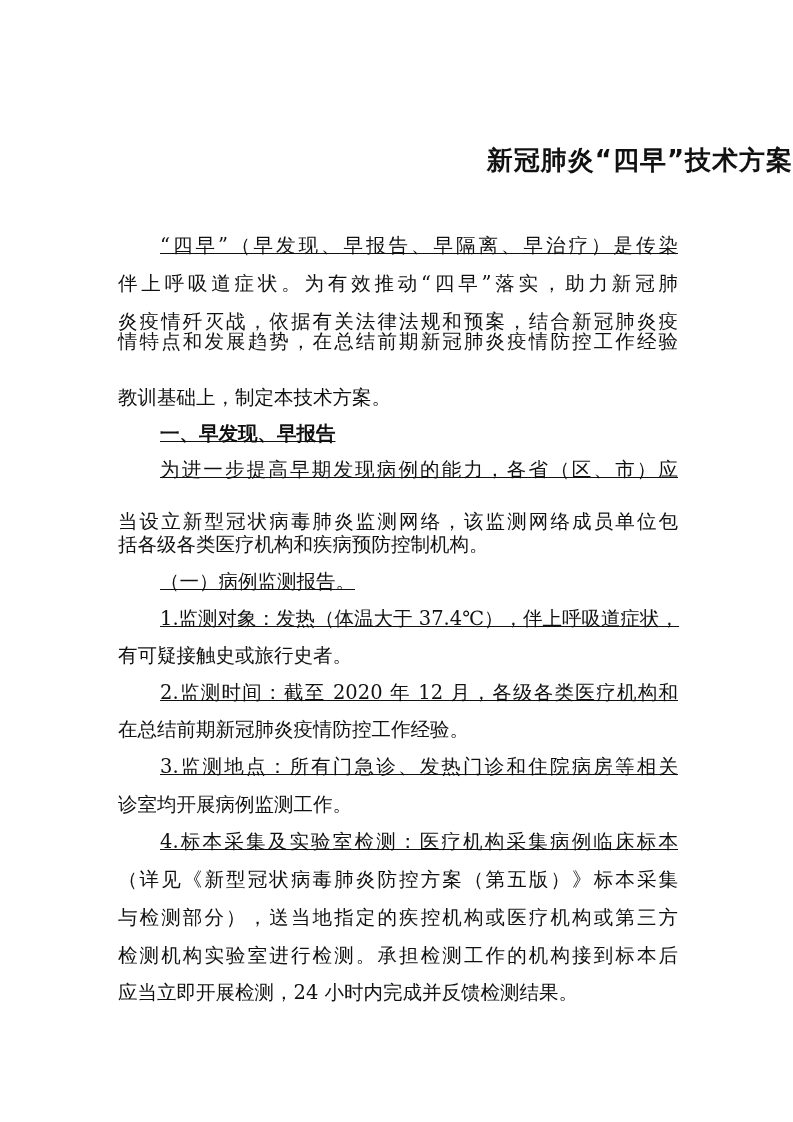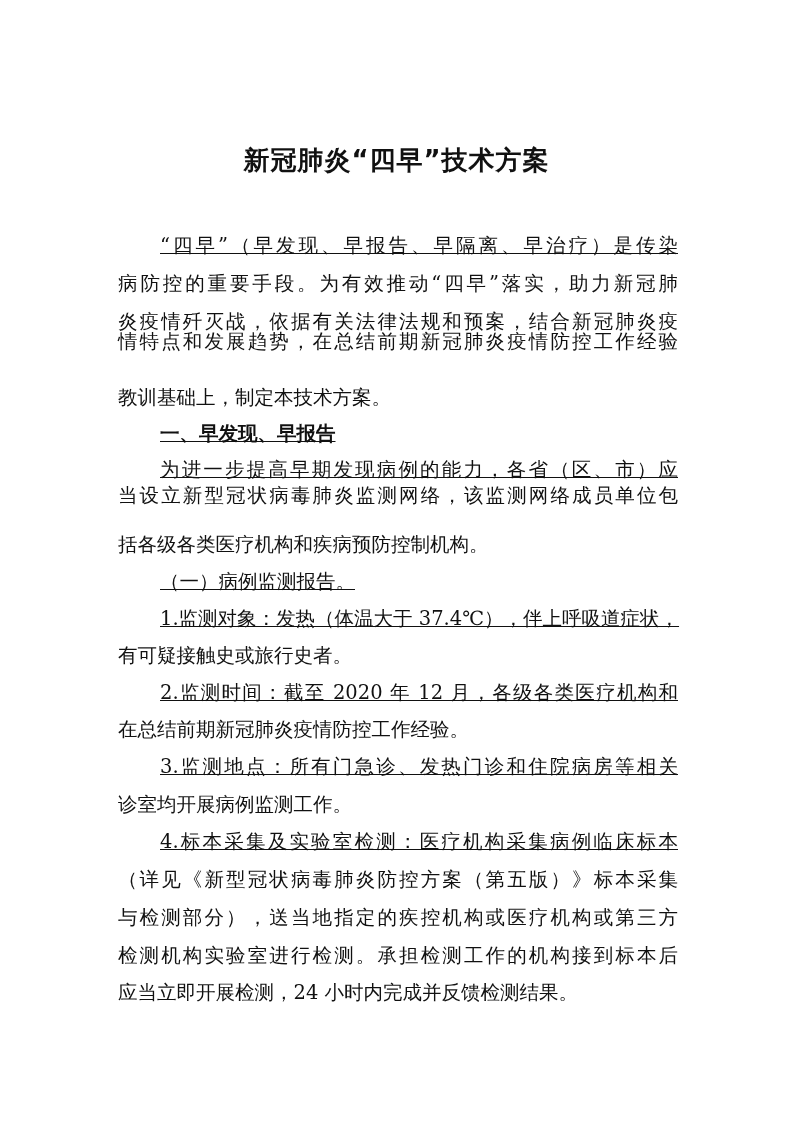--- a/index.html
+++ b/index.html
@@ -1,46 +1,46 @@
 <!DOCTYPE html>
 <html><head>
 <meta charset="utf-8">
 <style>
   html, body { margin:0; padding:0; background:#ffffff; }
   body { width:793px; height:1122px; position:relative; overflow:hidden;
          font-family: "DejaVu Serif", "Liberation Serif", serif; color:#111; }
-  .title { position:absolute; left:0; width:793px; top:142px; text-align:center;
+  .title { position:absolute; left:0; width:793px; top:142px; text-align:right;
            font-family:"DejaVu Sans","Liberation Sans",sans-serif; font-weight:bold;
            font-size:26px; letter-spacing:1px; line-height:36px; }
   .line { position:absolute; left:118px; width:560px; font-size:19.5px; line-height:26px;
           white-space:nowrap; text-align:justify; text-align-last:justify; }
   .line.last { text-align-last:left; }
   .heading { font-family:"DejaVu Sans","Liberation Sans",sans-serif; font-weight:bold;
              text-align-last:left; }
   .indent { left:160px; width:518px;text-decoration:underline; }
 </style>
 </head>
 <body>
 
 <div>
   <div class="title">新冠肺炎“四早”技术方案</div>
 
   <div>
     <div class="line indent" style="top:233px">“四早”（早发现、早报告、早隔离、早治疗）是传染</div>
-    <div class="line" style="top:271px">病防控的重要手段。为有效推动“四早”落实，助力新冠肺</div>
+    <div class="line" style="top:271px">伴上呼吸道症状。为有效推动“四早”落实，助力新冠肺</div>
     <div class="line" style="top:309px">炎疫情歼灭战，依据有关法律法规和预案，结合新冠肺炎疫</div>
     <div class="line" style="top:329px">情特点和发展趋势，在总结前期新冠肺炎疫情防控工作经验</div>
     <div class="line last" style="top:385px">教训基础上，制定本技术方案。</div>
   </div>
 
   <div class="line indent heading" style="top:421px">一、早发现、早报告</div>
 
   <div>
     <div class="line indent" style="top:457px">为进一步提高早期发现病例的能力，各省（区、市）应</div>
-    <div class="line" style="top:483px">当设立新型冠状病毒肺炎监测网络，该监测网络成员单位包</div>
+    <div class="line" style="top:509px">当设立新型冠状病毒肺炎监测网络，该监测网络成员单位包</div>
     <div class="line last" style="top:532px">括各级各类医疗机构和疾病预防控制机构。</div>
   </div>
 
   <div class="line indent last" style="top:569px">（一）病例监测报告。</div>
 
   <div>
     <div class="line indent" style="top:606px">1.监测对象：发热（体温大于 37.4℃），伴上呼吸道症状，</div>
     <div class="line last" style="top:643px">有可疑接触史或旅行史者。</div>
   </div>
 

